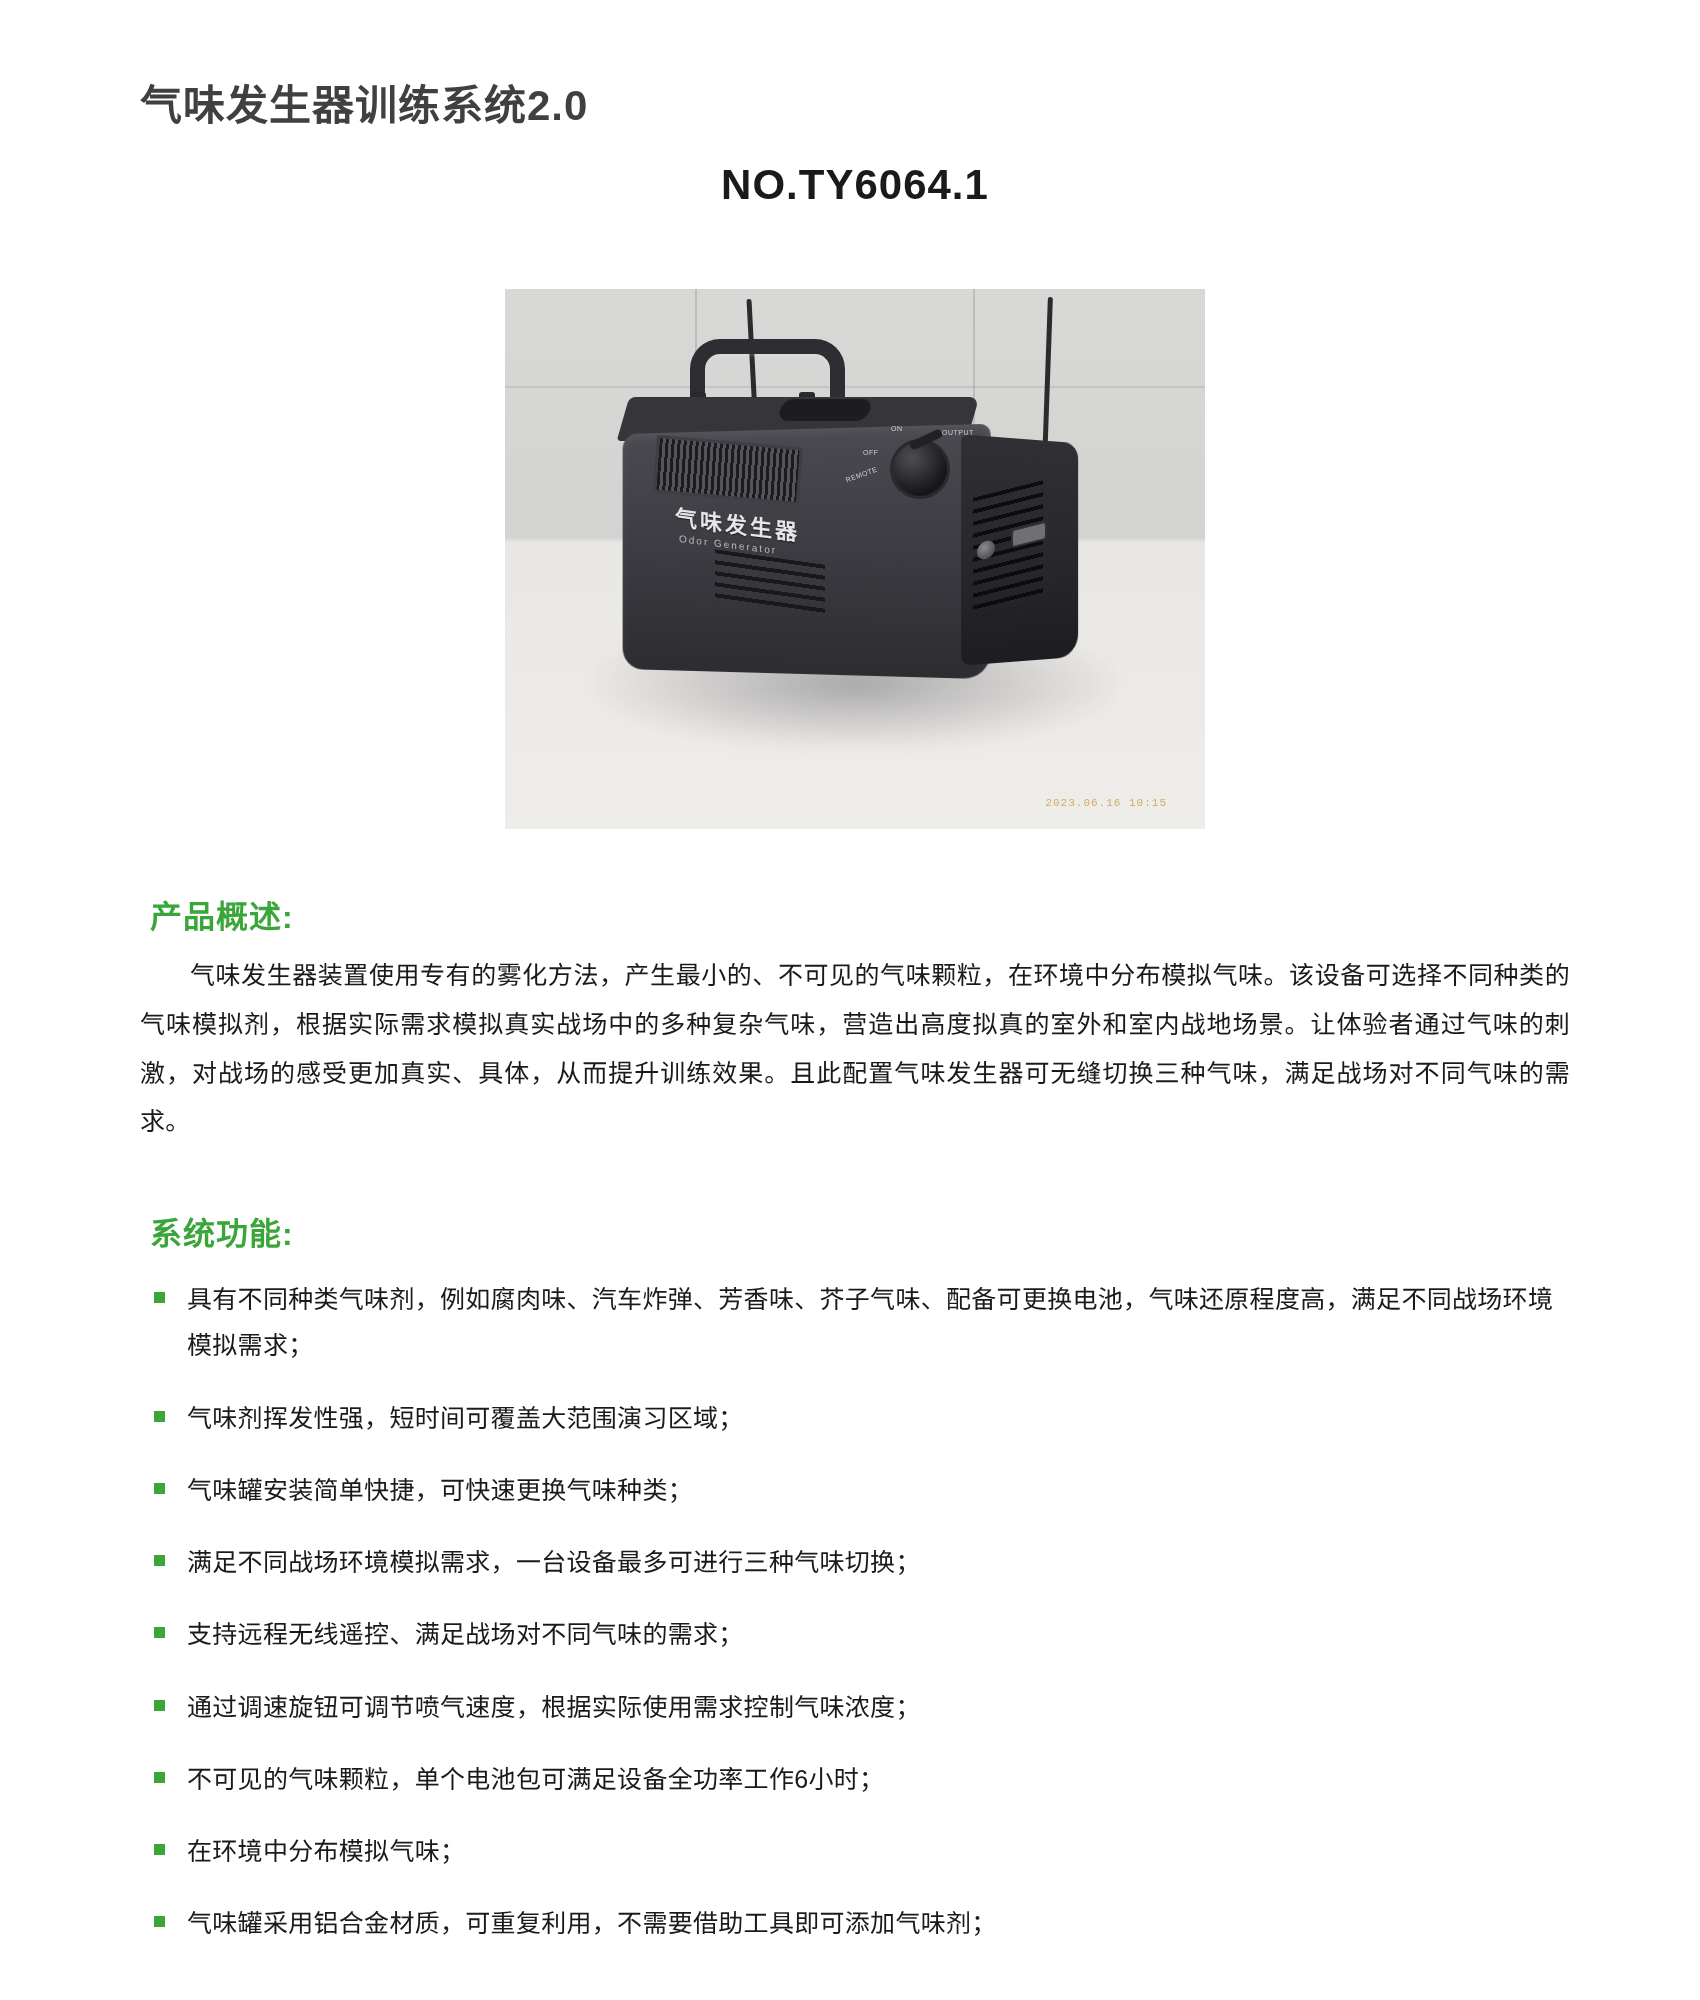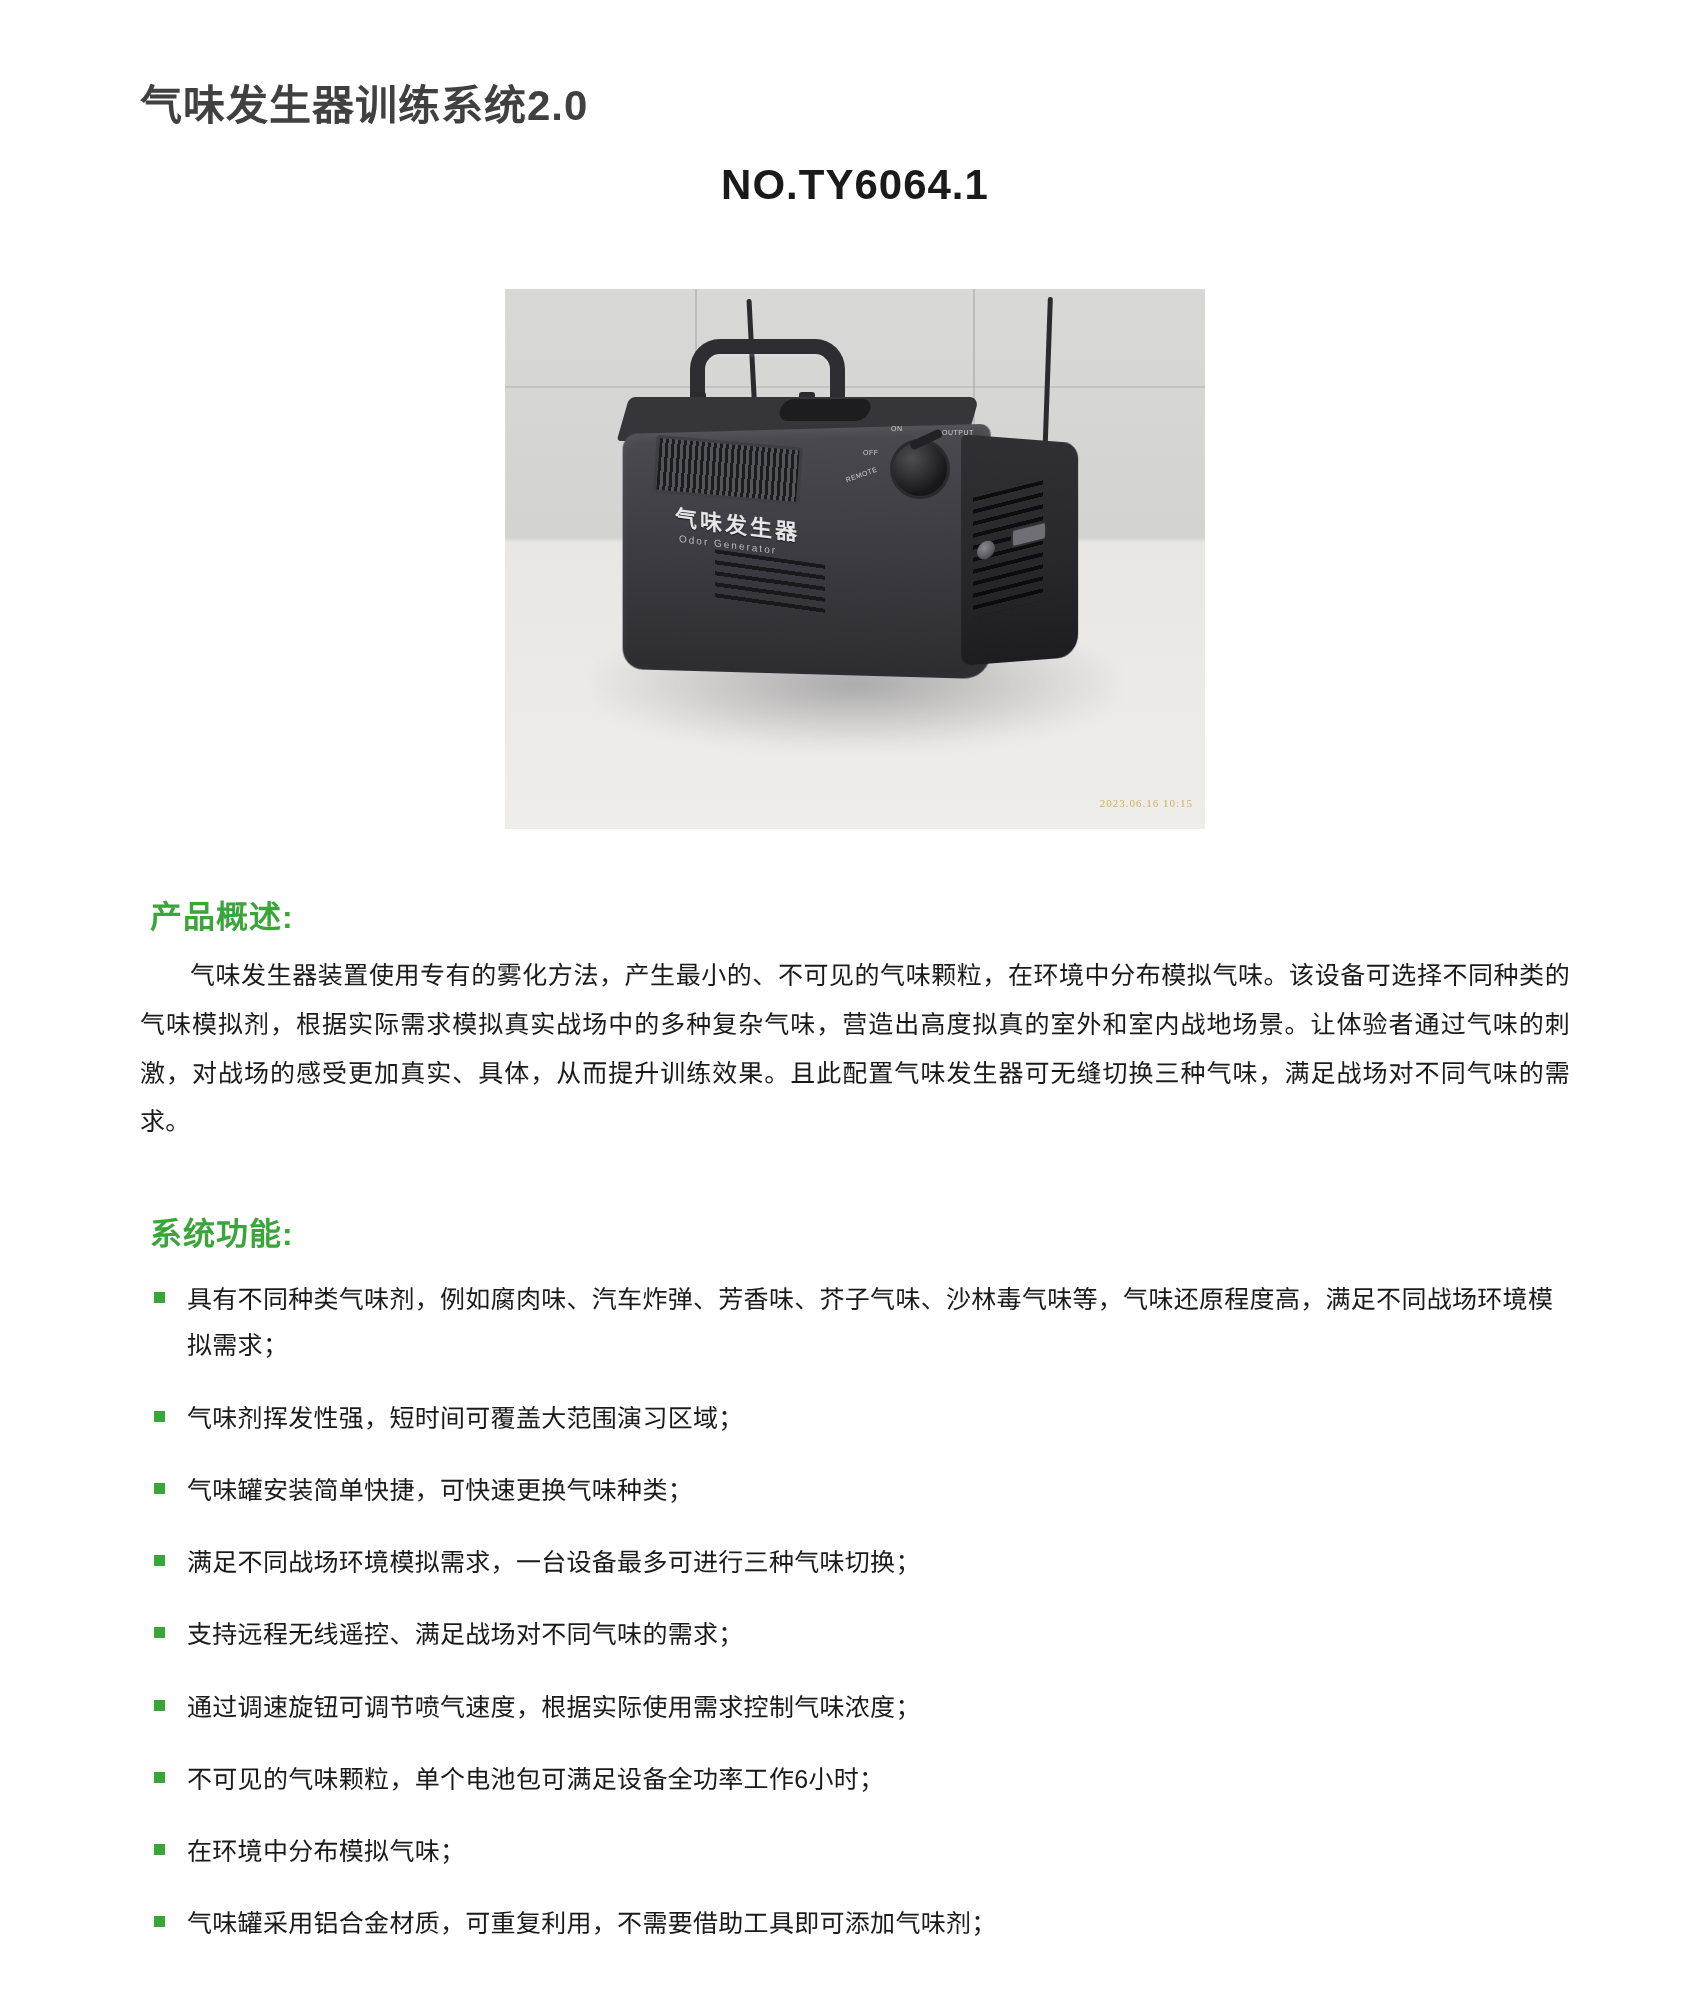--- a/index.html
+++ b/index.html
@@ -259,26 +259,26 @@
     left: 472px;
     top: 252px;
     width: 18px;
     height: 18px;
     background: radial-gradient(circle at 40% 35%, #8a8a90, #3a3a40);
     border-radius: 50%;
     transform: skewY(-14deg);
   }
   .photo-timestamp {
     position: absolute;
-    right: 12px;
+    right: 38px;
     bottom: 20px;
     color: #c9a24a;
     font-size: 11px;
     letter-spacing: 1px;
-    font-family: Liberation Serif, serif;
+    font-family: Liberation Mono, monospace;
     opacity: 0.85;
   }
 
   
   .section-heading {
     font-size: 32px;
     font-weight: bold;
     color: #3aa63a;
     margin: 62px 0 8px 10px;
     letter-spacing: 1px;
@@ -364,21 +364,21 @@
     </div>
   </div>
 
   <h3 class="section-heading">产品概述:</h3>
   <p class="body-paragraph">气味发生器装置使用专有的雾化方法，产生最小的、不可见的气味颗粒，在环境中分布模拟气味。该设备可选择不同种类的气味模拟剂，根据实际需求模拟真实战场中的多种复杂气味，营造出高度拟真的室外和室内战地场景。让体验者通过气味的刺激，对战场的感受更加真实、具体，从而提升训练效果。且此配置气味发生器可无缝切换三种气味，满足战场对不同气味的需求。</p>
 
   <h3 class="section-heading">系统功能:</h3>
   <ul class="feature-list">
     <li class="feature-item">
       <span class="bullet"></span>
-      <span class="feature-text">具有不同种类气味剂，例如腐肉味、汽车炸弹、芳香味、芥子气味、沙林毒气味等，气味还原程度高，满足不同战场环境模拟需求；</span>
+      <span class="feature-text">具有不同种类气味剂，例如腐肉味、汽车炸弹、芳香味、芥子气味、配备可更换电池，气味还原程度高，满足不同战场环境模拟需求；</span>
     </li>
     <li class="feature-item">
       <span class="bullet"></span>
       <span class="feature-text">气味剂挥发性强，短时间可覆盖大范围演习区域；</span>
     </li>
     <li class="feature-item">
       <span class="bullet"></span>
       <span class="feature-text">气味罐安装简单快捷，可快速更换气味种类；</span>
     </li>
     <li class="feature-item">

